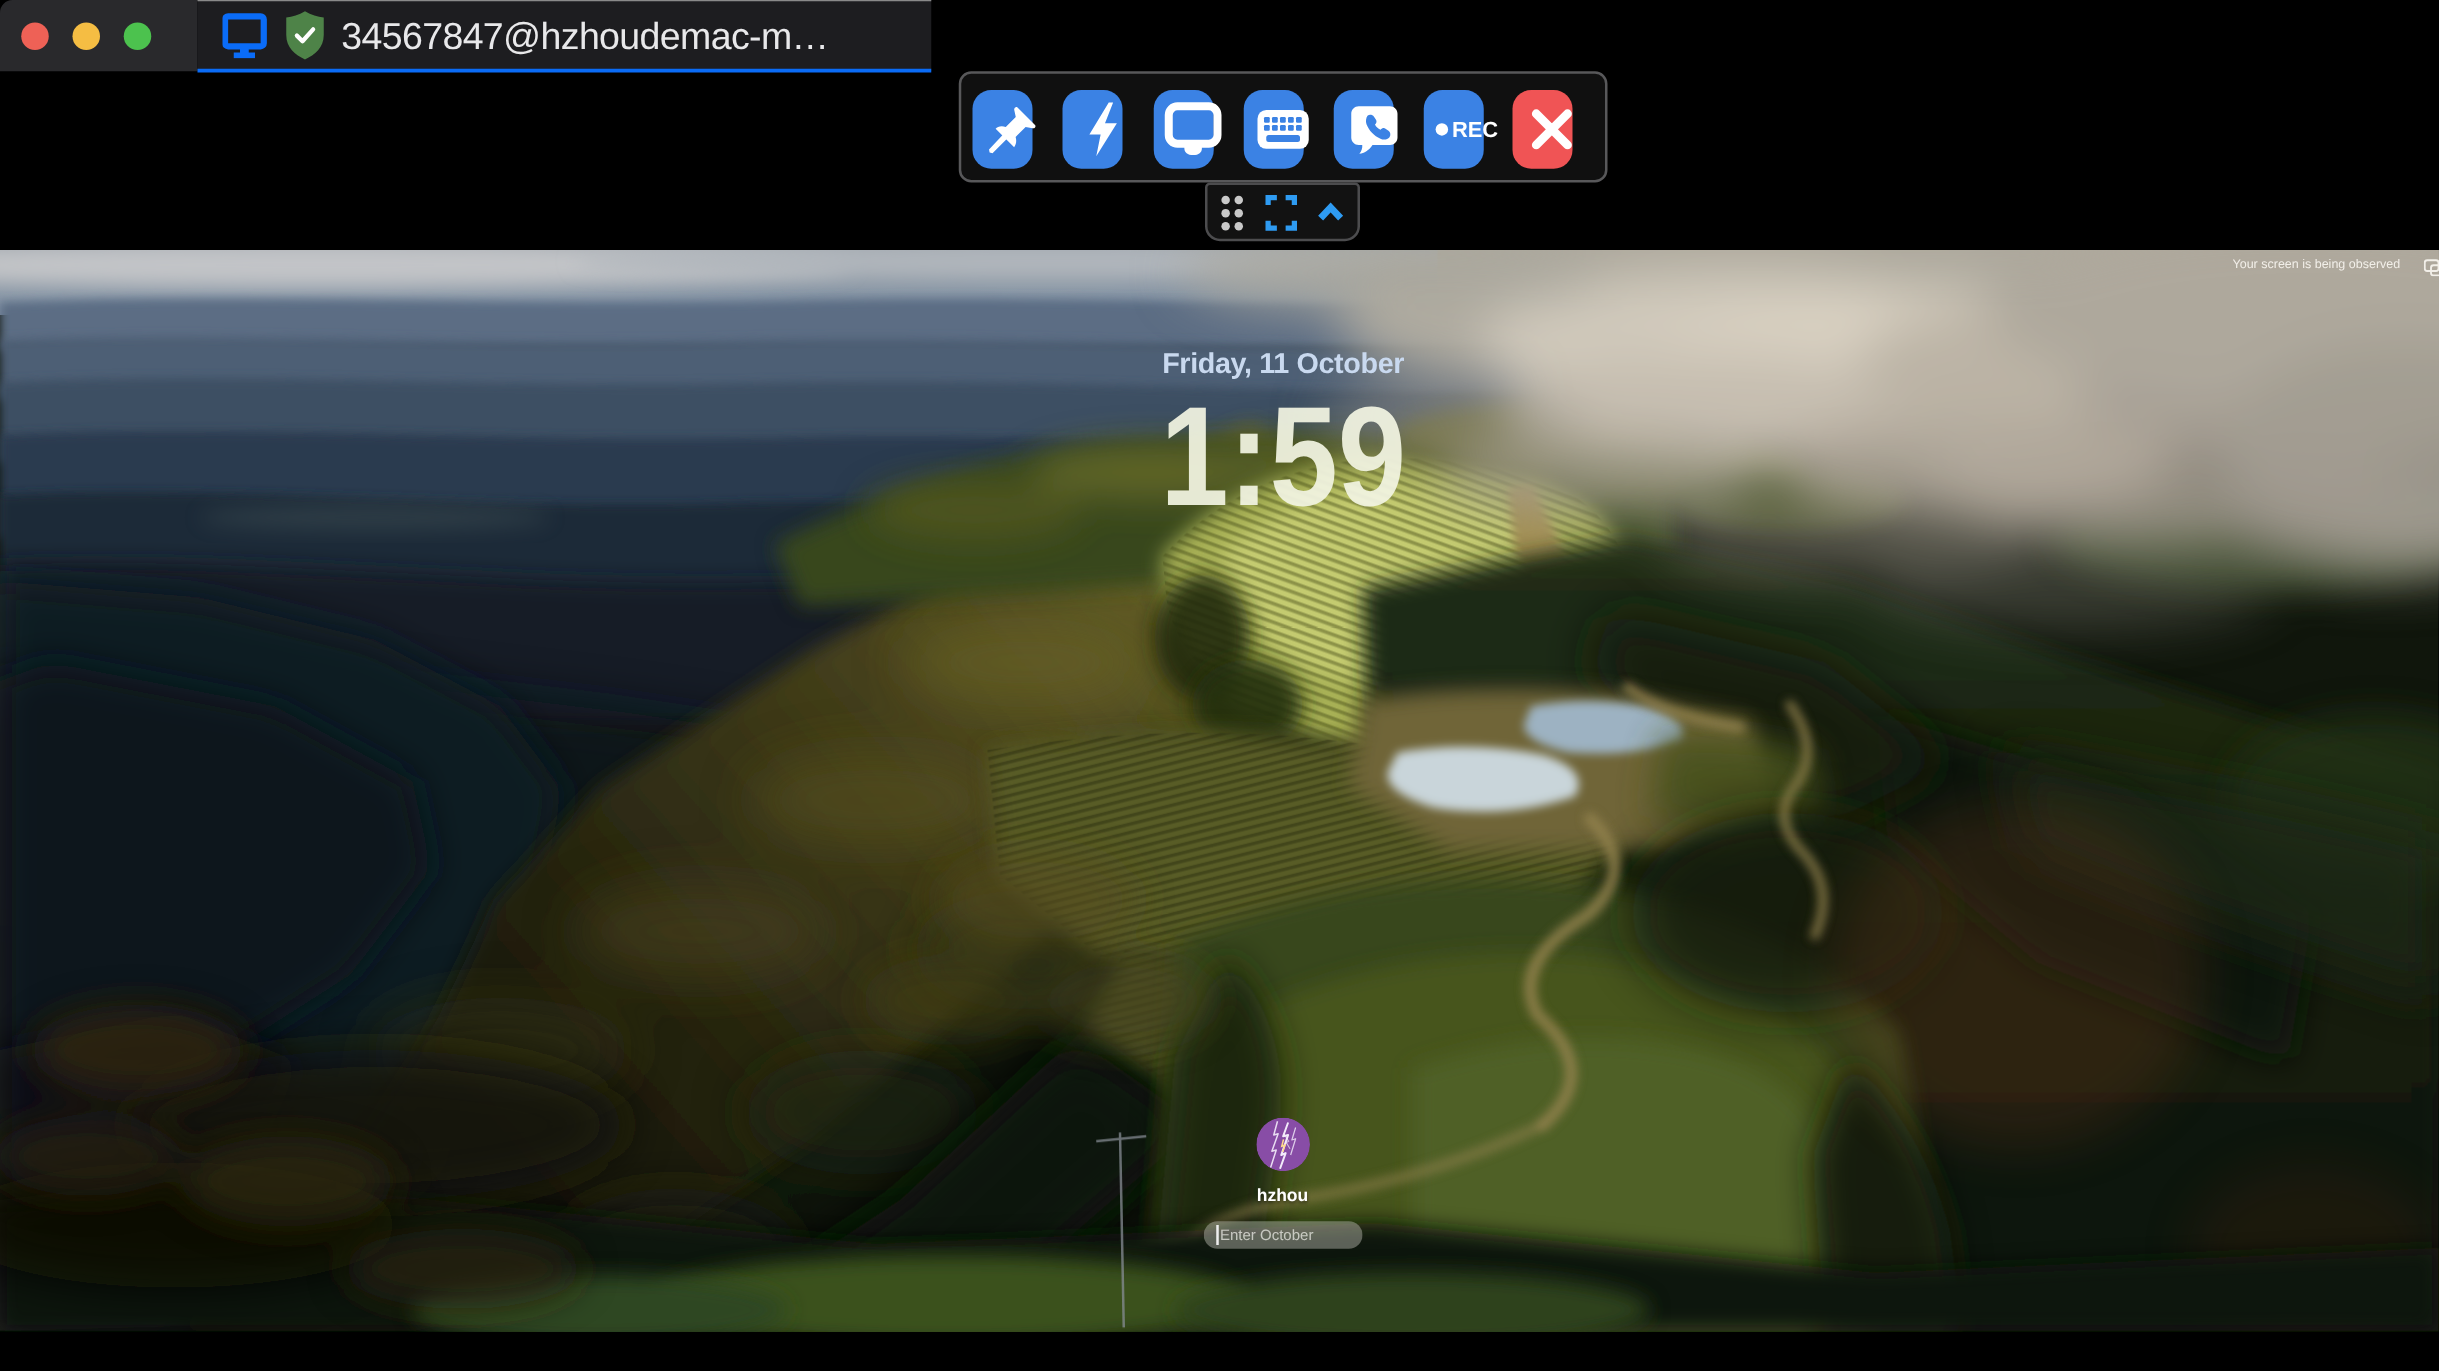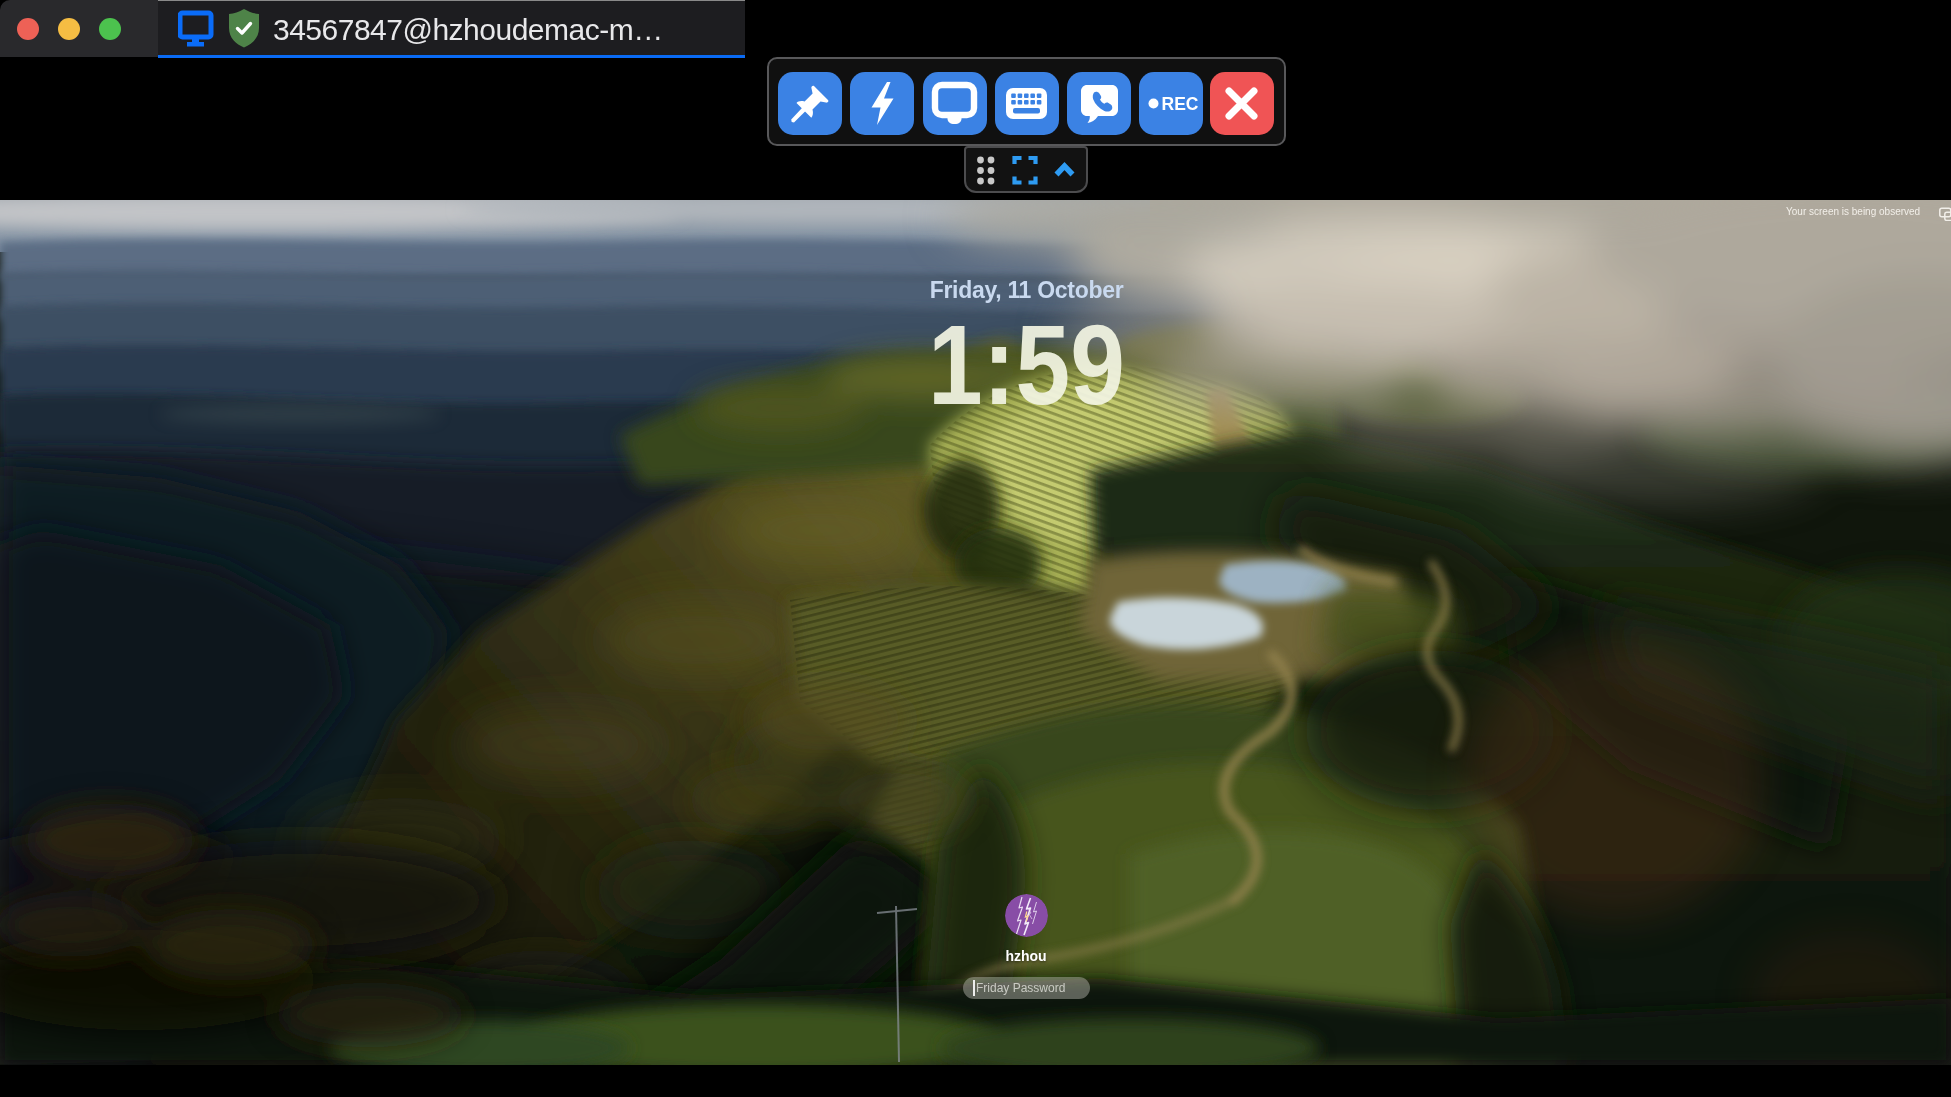--- a/index.html
+++ b/index.html
@@ -11,21 +11,21 @@
   #tl-zone { position:absolute; left:0; top:0; width:158px; height:57px; background:#29292c; border-top-left-radius:10px; }
   .light { position:absolute; top:18px; width:22px; height:22px; border-radius:50%; }
   #tab { position:absolute; left:158px; top:0; width:587px; height:57px; background:#1d1d20; }
   #tab-topline { position:absolute; left:158px; top:0; width:587px; height:1px; background:#8a8a8a; }
   #tab-underline { position:absolute; left:158px; top:55px; width:587px; height:3px; background:#0a6bf5; }
   #tab-title { position:absolute; left:273px; top:13px; color:#e8e8ea; font-size:30px; letter-spacing:-0.5px; white-space:nowrap; }
   
   #toolbar { position:absolute; left:767px; top:57px; width:519px; height:89px;
      background:#101010; border:2px solid #58585a; border-radius:10px;
      box-shadow:0 0 14px rgba(0,0,0,0.9); }
-  .tbtn { position:absolute; top:72px; width:64px; height:63px; border-radius:15px; background:#3b82e4; }
+  .tbtn { position:absolute; top:72px; width:48px; height:63px; border-radius:15px; background:#3b82e4; }
   .tbtn svg { position:absolute; left:0; top:0; }
   #subpanel { position:absolute; left:964px; top:146px; width:124px; height:47px;
      background:#121212; border:2px solid #4c4c4e; border-radius:4px 4px 12px 12px; }
   
   #wall { position:absolute; left:0; top:200px; width:1951px; height:865px; overflow:hidden; }
   
   #obs { position:absolute; left:1786px; top:206px; color:#f2efe9; font-size:10px; font-weight:400; letter-spacing:0px; white-space:nowrap; }
   #date { position:absolute; left:0; top:277px; width:2053px; text-align:center; color:#c9d9ef; font-size:23px; font-weight:700; letter-spacing:-0.3px; }
   #clock { position:absolute; left:0; top:300px; width:2053px; text-align:center; color:rgba(242,244,226,0.93); font-size:113px; font-weight:700; transform:scaleX(0.87); }
   #avatar { position:absolute; left:1005px; top:894px; width:43px; height:43px; border-radius:50%; overflow:hidden; }
@@ -334,14 +334,14 @@
       <path d="M25.5 4 L21.5 15 L25.5 14 L20 30 L23.5 28.5 L19 41" stroke-width="1.6"></path>
       <path d="M31.5 8 L28.5 18 L31.5 17 L27.5 30" stroke-width="1" opacity="0.8"></path>
       <path d="M22 13 L26 19 L24 20 L27 25" stroke-width="0.9" opacity="0.7"></path>
     </g>
     <path d="M21.8 17.5 L20.4 23 L23 22 L21.2 27.5" stroke="#ffda8c" stroke-width="1.2" fill="none"></path>
   </svg>
 </div>
 <div id="uname">hzhou</div>
 <div id="pwd">
     <div class="caret"></div>
-    <span>Friday Password</span>
+    <span>Enter October</span>
   </div>
 
 </body></html>

